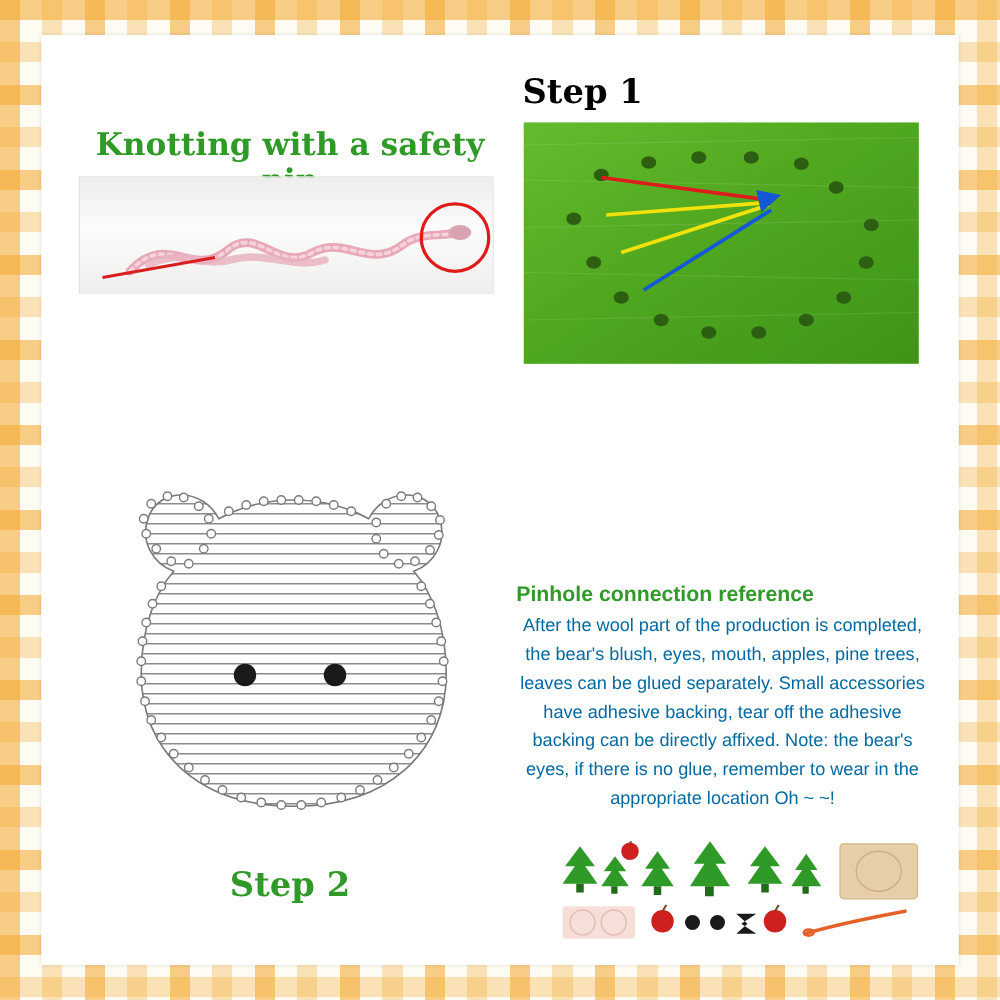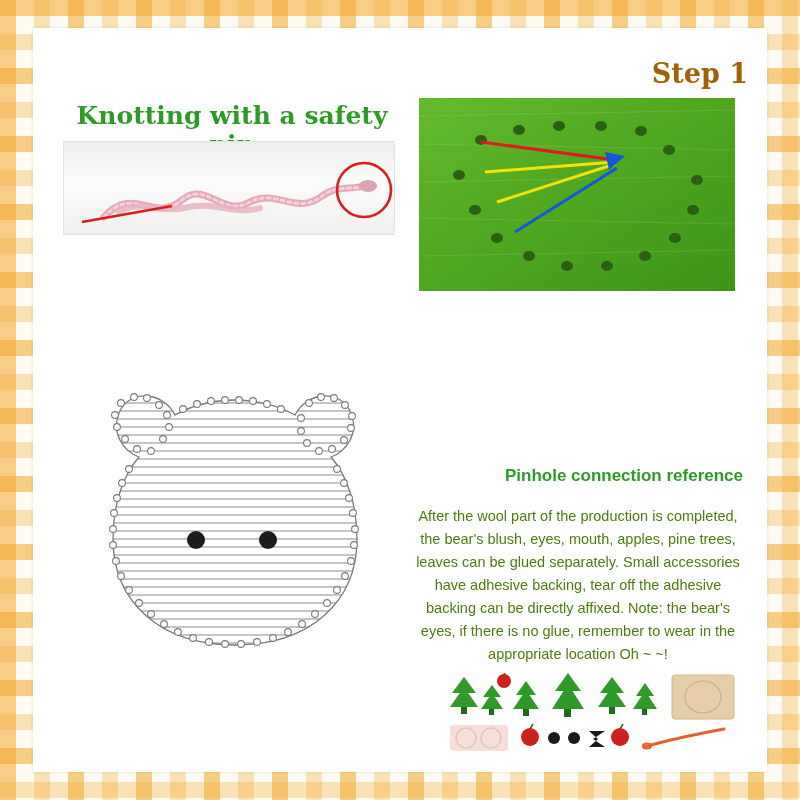--- a/index.html
+++ b/index.html
@@ -91,24 +91,24 @@
     color: #2f9a28;
     font-weight: bold;
   }
 
   
   #step1-title {
     position: absolute;
     left: 385px;
     top: 30px;
     width: 330px;
-    text-align: right;
+    text-align: left;
     font-size: 27px;
     font-family: "DejaVu Serif", serif;
-    color: #a16207;
+    color: #000000;
     font-weight: bold;
   }
   #felt-photo {
     position: absolute;
     left: 386px;
     top: 70px;
     width: 316px;
     height: 193px;
     overflow: hidden;
     background: #54b026;
@@ -121,35 +121,34 @@
     font-size: 14.5px;
     line-height: 23px;
     color: #3c3c3c;
     text-align: center;
   }
   #pinhole-title {
     position: absolute;
     left: 380px;
     top: 438px;
     width: 330px;
-    text-align: right;
+    text-align: left;
     font-size: 17px;
     color: #2f9a28;
     font-weight: bold;
   }
   #pinhole-text {
     position: absolute;
     left: 375px;
     top: 462px;
     width: 340px;
     font-size: 14.5px;
     line-height: 23px;
-    color: #4d7c0f;
+    color: #0369a1;
     text-align: center;
-    margin-top: 15px;
   }
   #accessories {
     position: absolute;
     left: 415px;
     top: 645px;
     width: 290px;
     height: 85px;
   }
 </style>
 </head>
@@ -305,20 +304,21 @@
             <circle cx="286" cy="125" r="3.4"></circle>
           <circle cx="281" cy="110" r="3.4"></circle>
             <circle cx="274" cy="96" r="3.4"></circle>
         </g>
 
         <circle cx="133" cy="167" r="9" fill="#1a1a1a"></circle>
         <circle cx="205" cy="167" r="9" fill="#1a1a1a"></circle>
       </svg>
     </div>
 
+    <div id="step2-title">Step 2</div>
 
     <div id="step1-title">Step 1</div>
 
     <div id="felt-photo">
       <svg width="316" height="193" viewBox="0 0 316 193">
         <defs>
           <linearGradient id="felt" x1="0" y1="0" x2="1" y2="1">
             <stop offset="0" stop-color="#63bb2c"></stop>
             <stop offset="0.5" stop-color="#4fa61f"></stop>
             <stop offset="1" stop-color="#3f9418"></stop>

